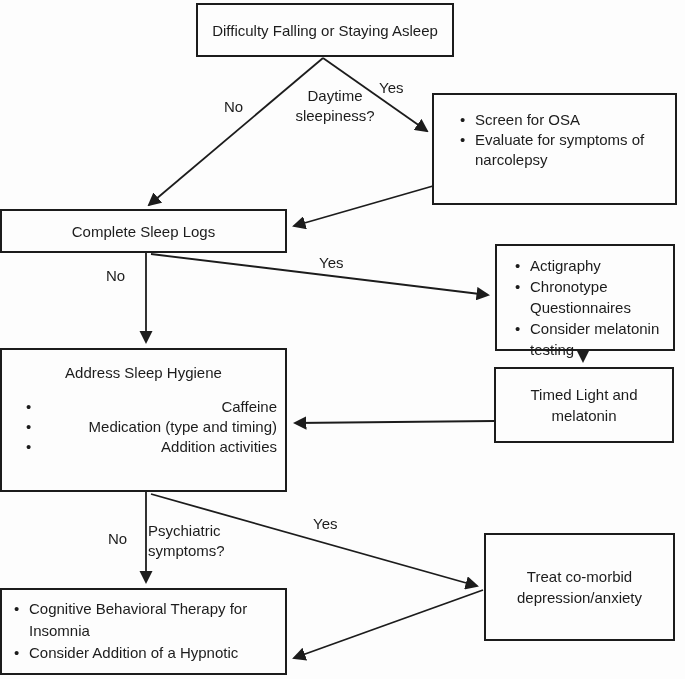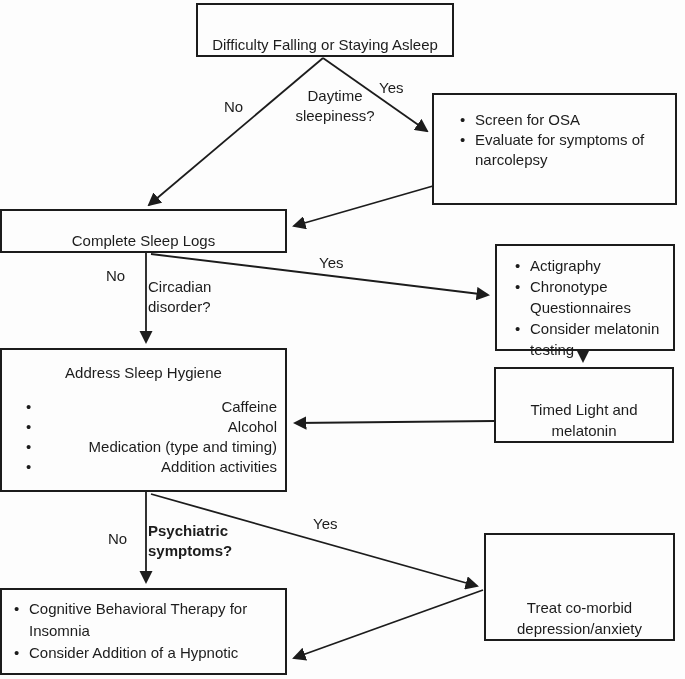--- a/index.html
+++ b/index.html
@@ -15,21 +15,21 @@
   }
   .node {
     position: absolute;
     border: 2px solid #1c1c1c;
     background: #fdfdfd;
     box-sizing: border-box;
     z-index: 2;
   }
   .center {
     display: flex;
-    align-items: flex-end;
+    align-items: center;
     justify-content: center;
     text-align: center;
     line-height: 21px;
   }
   .bullets {
     list-style: none;
     margin: 0;
     padding: 0;
   }
   .bullets li {
@@ -70,21 +70,21 @@
   #n-cbt        { left: 0px;   top: 588px; width: 287px; height: 87px; padding: 8px 8px 0 10px; }
   #n-cbt li { line-height: 22px; }
 
   
   #lbl-q1    { left: 280px; top: 86px;  width: 110px; text-align: center; }
   #lbl-q1yes { left: 379px; top: 78px; }
   #lbl-q1no  { left: 224px; top: 97px; }
   #lbl-q2    { left: 148px; top: 277px; width: 85px; }
   #lbl-q2yes { left: 319px; top: 253px; }
   #lbl-q2no  { left: 106px; top: 266px; }
-  #lbl-q3    { left: 148px; top: 521px; width: 98px; font-weight: bold; }
+  #lbl-q3    { left: 148px; top: 521px; width: 98px; }
   #lbl-q3yes { left: 313px; top: 514px; }
   #lbl-q3no  { left: 108px; top: 529px; }
 </style>
 </head>
 <body>
 
 <div class="canvas">
 
   <svg class="arrows" viewBox="0 0 685 679" xmlns="http://www.w3.org/2000/svg">
     <defs>
@@ -128,42 +128,40 @@
   </div>
 
   <div class="node center" id="n-timedlight">
     <span>Timed Light and melatonin</span>
   </div>
 
   <div class="node" id="n-hygiene">
     <div class="box-title">Address Sleep Hygiene</div>
     <ul class="bullets">
       <li>Caffeine</li>
-      <li>Alcohol</li>
       <li>Medication (type and timing)</li>
       <li>Addition activities</li>
     </ul>
   </div>
 
   <div class="node center" id="n-treat">
     <span>Treat co-morbid depression/anxiety</span>
   </div>
 
   <div class="node" id="n-cbt">
     <ul class="bullets">
       <li>Cognitive Behavioral Therapy for Insomnia</li>
       <li>Consider Addition of a Hypnotic</li>
     </ul>
   </div>
 
   <div class="label" id="lbl-q1">Daytime sleepiness?</div>
   <div class="label" id="lbl-q1yes">Yes</div>
   <div class="label" id="lbl-q1no">No</div>
 
-  <div class="label" id="lbl-q2">Circadian disorder?</div>
   <div class="label" id="lbl-q2yes">Yes</div>
   <div class="label" id="lbl-q2no">No</div>
 
   <div class="label" id="lbl-q3">Psychiatric symptoms?</div>
   <div class="label" id="lbl-q3yes">Yes</div>
   <div class="label" id="lbl-q3no">No</div>
 
 </div>
 
 </body></html>

